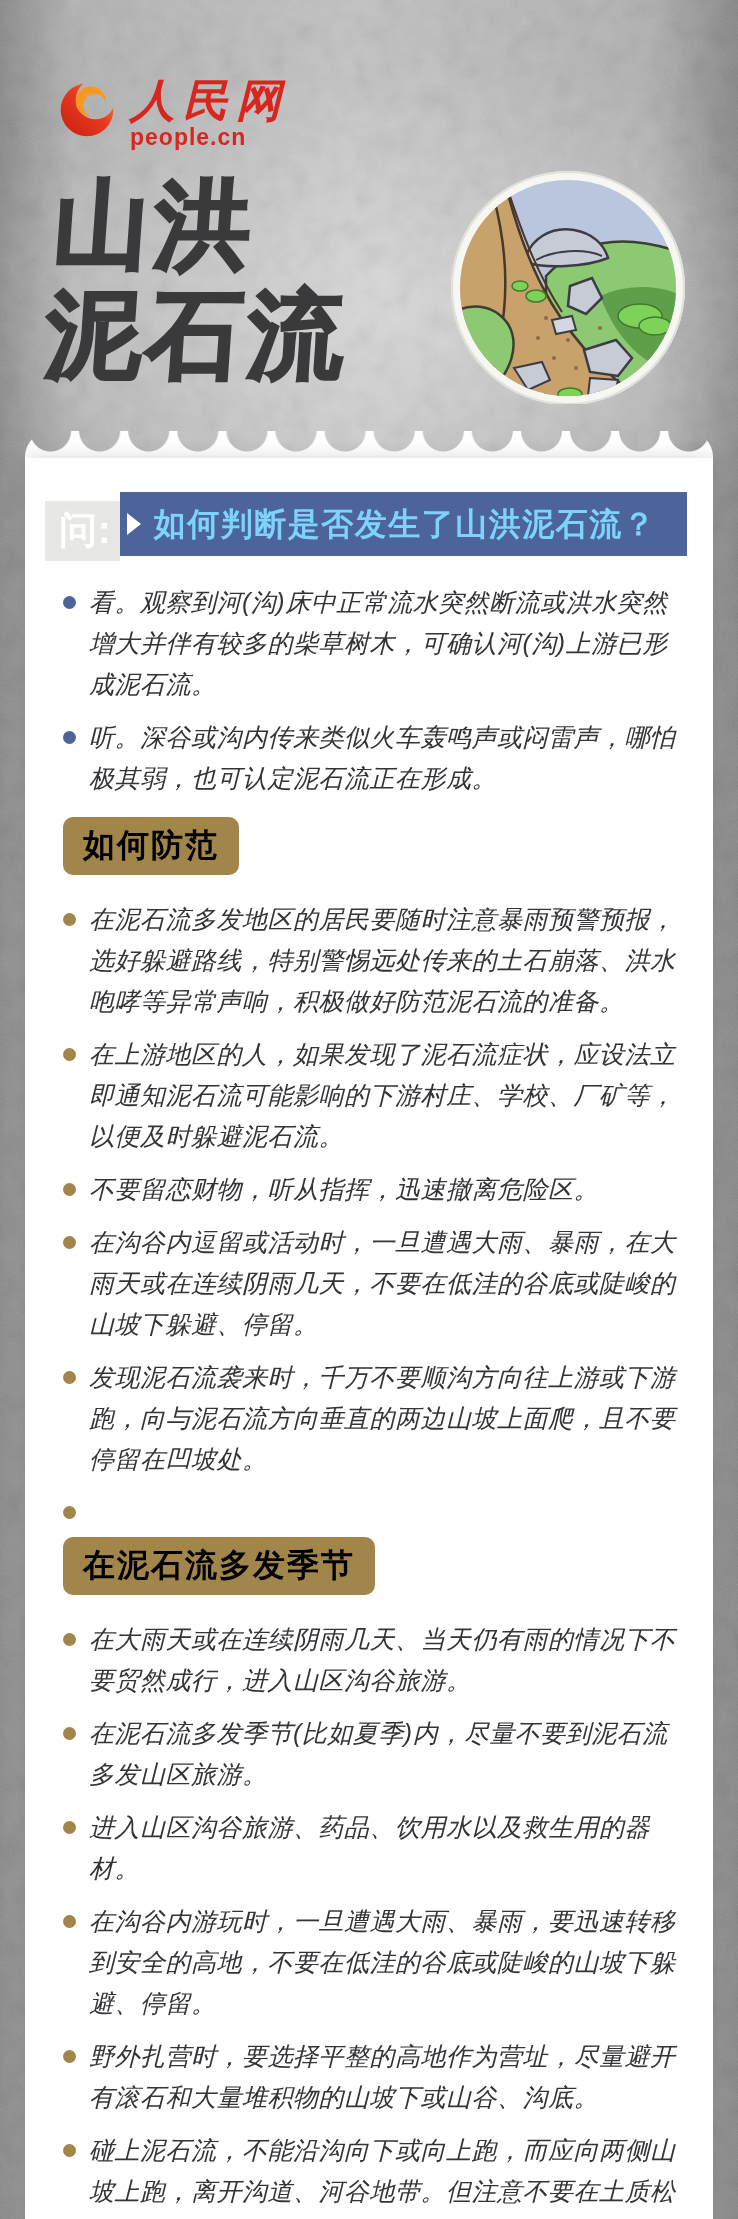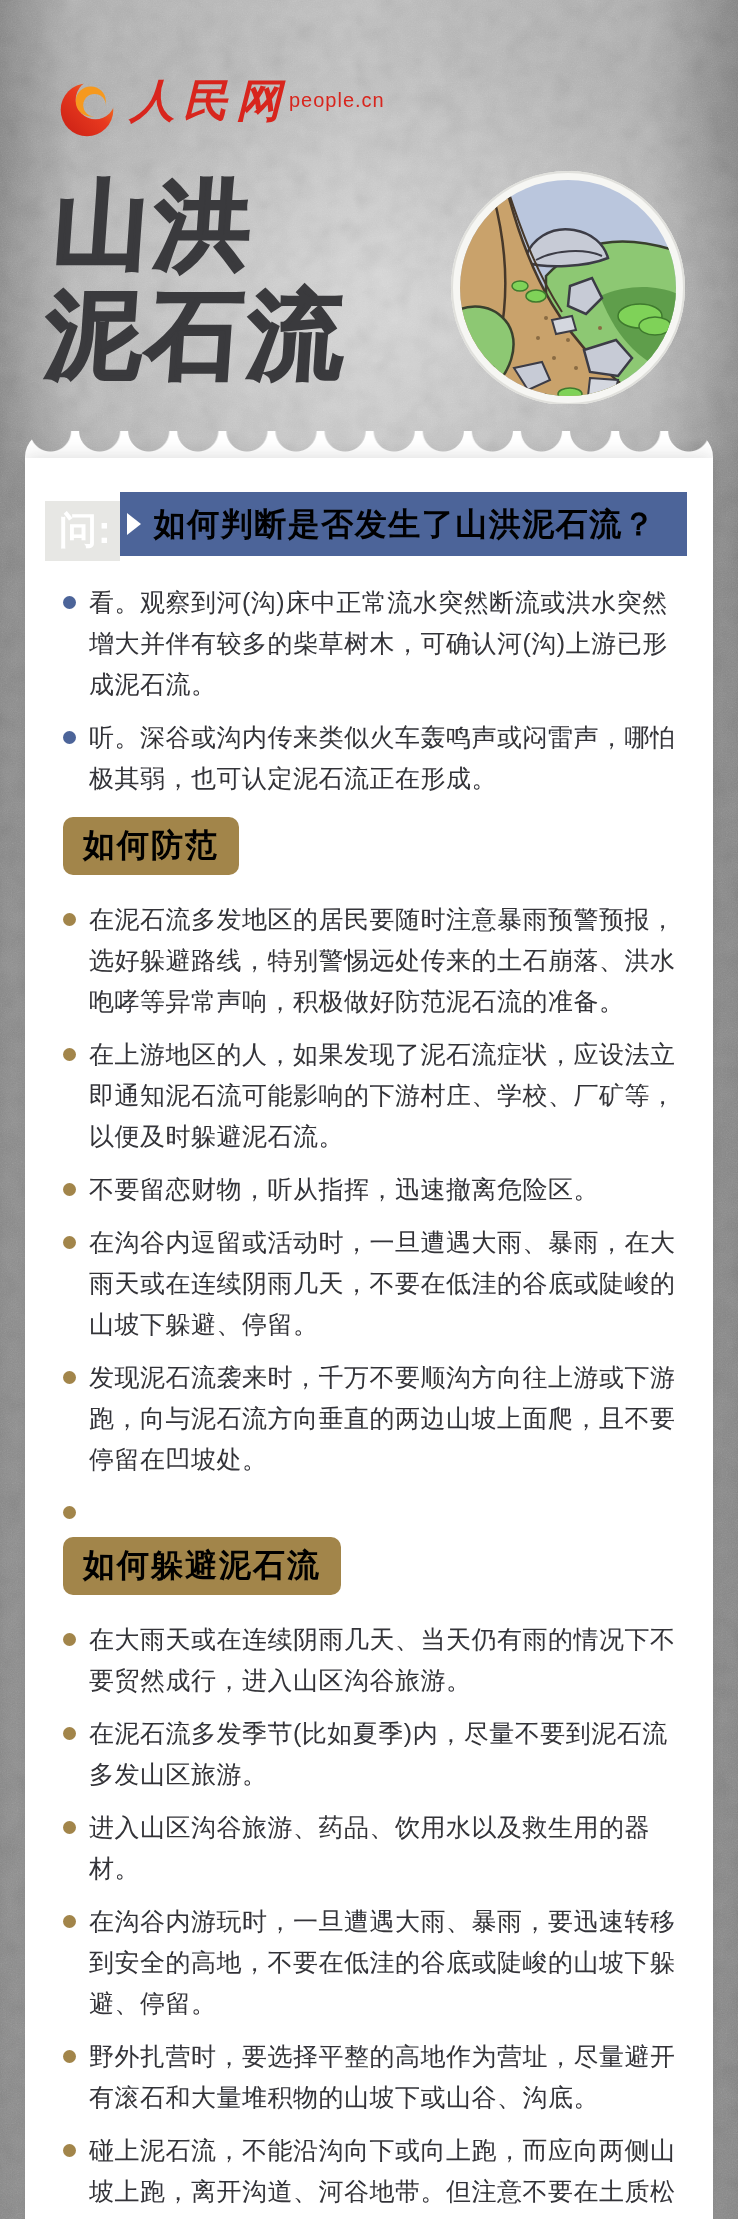--- a/index.html
+++ b/index.html
@@ -9,50 +9,50 @@
     background:
       radial-gradient(ellipse 760px 420px at 54% 14%, rgba(255,255,255,.38), rgba(255,255,255,0) 62%),
       linear-gradient(90deg,#8c8c8c 0%,#b4b4b4 10%,#c3c3c3 48%,#b2b2b2 88%,#898989 100%),
       #b3b3b3;
   }
   .texture{position:absolute;inset:0;width:738px;height:2219px;z-index:1;opacity:.5;mix-blend-mode:soft-light;pointer-events:none;}
   .texture2{position:absolute;inset:0;width:738px;height:2219px;z-index:1;opacity:.22;mix-blend-mode:multiply;pointer-events:none;}
 
   
   .logo{position:absolute;left:56px;top:76px;z-index:2;display:flex;align-items:flex-start;}
-  .logo-text{margin-left:12px;display:flex;flex-direction:row;align-items:center;}
+  .logo-text{margin-left:12px;display:flex;flex-direction:column;}
   .logo-cn{color:#d8251d;font-size:45px;line-height:50px;font-weight:800;font-style:italic;
            font-family:"Liberation Serif",serif;letter-spacing:8px;}
-  .logo-en{color:#d8251d;font-size:20px;line-height:26px;font-weight:400;letter-spacing:1px;margin-top:-2px;}
+  .logo-en{color:#d8251d;font-size:23px;line-height:26px;font-weight:700;letter-spacing:1px;margin-top:-2px;}
 
   .title{position:absolute;left:50px;top:170px;z-index:2;color:#3a3a3d;font-weight:900;transform:skewX(-4deg);}
   .title-line{font-size:96px;line-height:110px;letter-spacing:5px;-webkit-text-stroke:2.5px #3a3a3d;}
 
   .illus{position:absolute;left:450px;top:168px;z-index:2;}
 
   
   .card{position:absolute;left:25px;top:431px;width:688px;z-index:3;}
   .card-top{
     height:27px;border-radius:26px 26px 0 0;overflow:hidden;
     background-image:radial-gradient(circle at 50% 0px, rgba(0,0,0,0) 20px, #ffffff 21px);
     background-size:49.1px 27px;background-position:1px 0;
   }
   .card-body{background:#ffffff;padding:34px 26px 12px 36px;box-shadow:0 0 18px rgba(40,40,40,.18);}
 
   
   .q-row{display:flex;align-items:flex-start;margin:0 0 26px -16px;}
   .q-label{position:relative;top:9px;background:#e7e7e4;color:#ffffff;font-size:38px;font-weight:800;
            line-height:1;padding:10px 8px 12px 14px;letter-spacing:1px;flex:none;}
-  .q-bar{flex:1;position:relative;background:#4c6499;color:#000000;font-size:32px;font-weight:800;
+  .q-bar{flex:1;position:relative;background:#4c6499;color:#7dd3fc;font-size:32px;font-weight:800;
          line-height:38px;padding:13px 6px 13px 34px;letter-spacing:1.5px;}
   .q-arrow{position:absolute;left:7px;top:50%;transform:translateY(-50%);width:0;height:0;
            border-top:11px solid transparent;border-bottom:11px solid transparent;border-left:14px solid #ffffff;}
 
   
-  ul.blist{list-style:none;margin:0;padding:0;}
+  ul.blist{list-style:none;margin:0;padding:0;font-style:italic;}
   ul.blist.answers{margin-bottom:12px;}
   .blt{display:flex;margin:0 0 12px 0;}
   .dot{flex:none;width:13px;height:13px;border-radius:50%;margin:14px 13px 0 2px;}
   .blue-dot{background:#4c6499;}
   .gold-dot{background:#a2854a;}
   .blt p{margin:0;font-size:25px;line-height:41px;color:#333338;letter-spacing:.5px;}
 
   
   .sec-head{display:inline-block;background:#a2854a;color:#000000;font-size:32px;font-weight:800;
             line-height:1;padding:12px 20px 14px;border-radius:10px;margin:6px 0 24px 2px;letter-spacing:2px;}
@@ -202,21 +202,21 @@
         <li class="blt">
           <span class="dot gold-dot"></span>
           <p>发现泥石流袭来时，千万不要顺沟方向往上游或下游跑，向与泥石流方向垂直的两边山坡上面爬，且不要停留在凹坡处。</p>
         </li>
         <li class="blt">
           <span class="dot gold-dot"></span>
         </li>
       </ul>
 
       <div>
-        <span class="sec-head">如何躲避泥石流</span>
+        <span class="sec-head">在泥石流多发季节</span>
       </div>
       <ul class="blist">
         <li class="blt">
           <span class="dot gold-dot"></span>
           <p>在大雨天或在连续阴雨几天、当天仍有雨的情况下不要贸然成行，进入山区沟谷旅游。</p>
         </li>
         <li class="blt">
           <span class="dot gold-dot"></span>
           <p>在泥石流多发季节(比如夏季)内，尽量不要到泥石流多发山区旅游。</p>
         </li>

